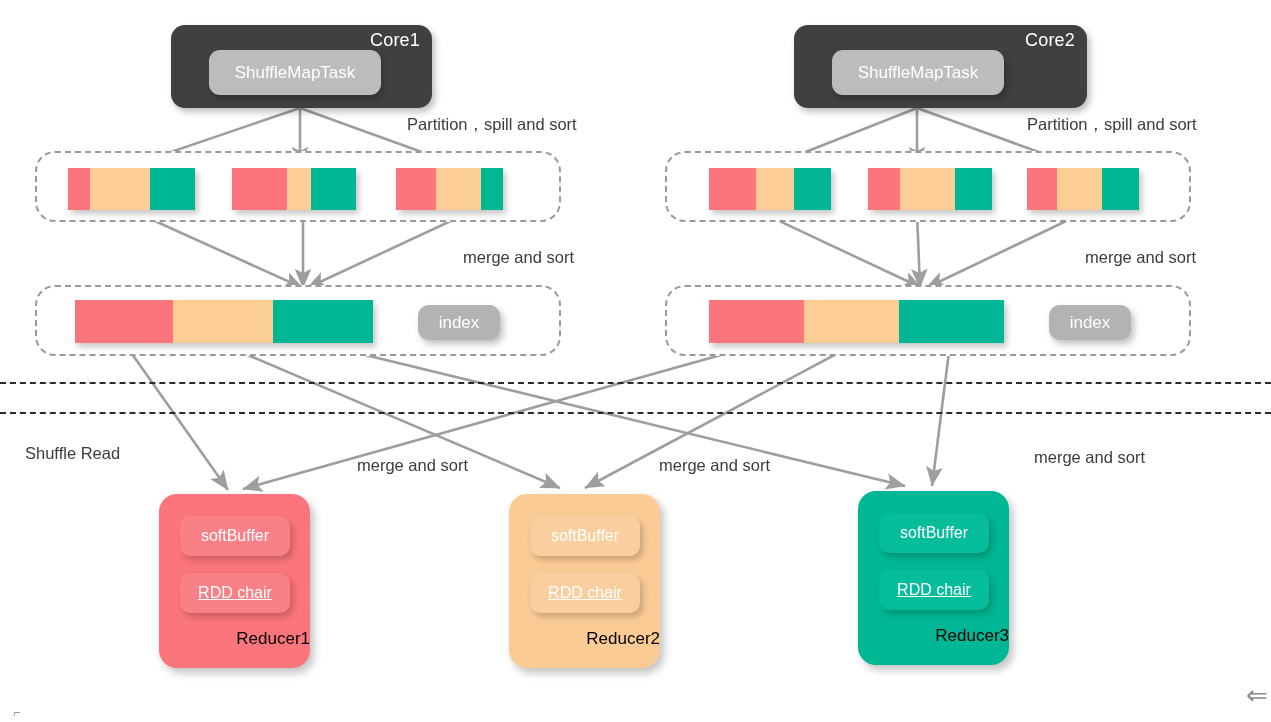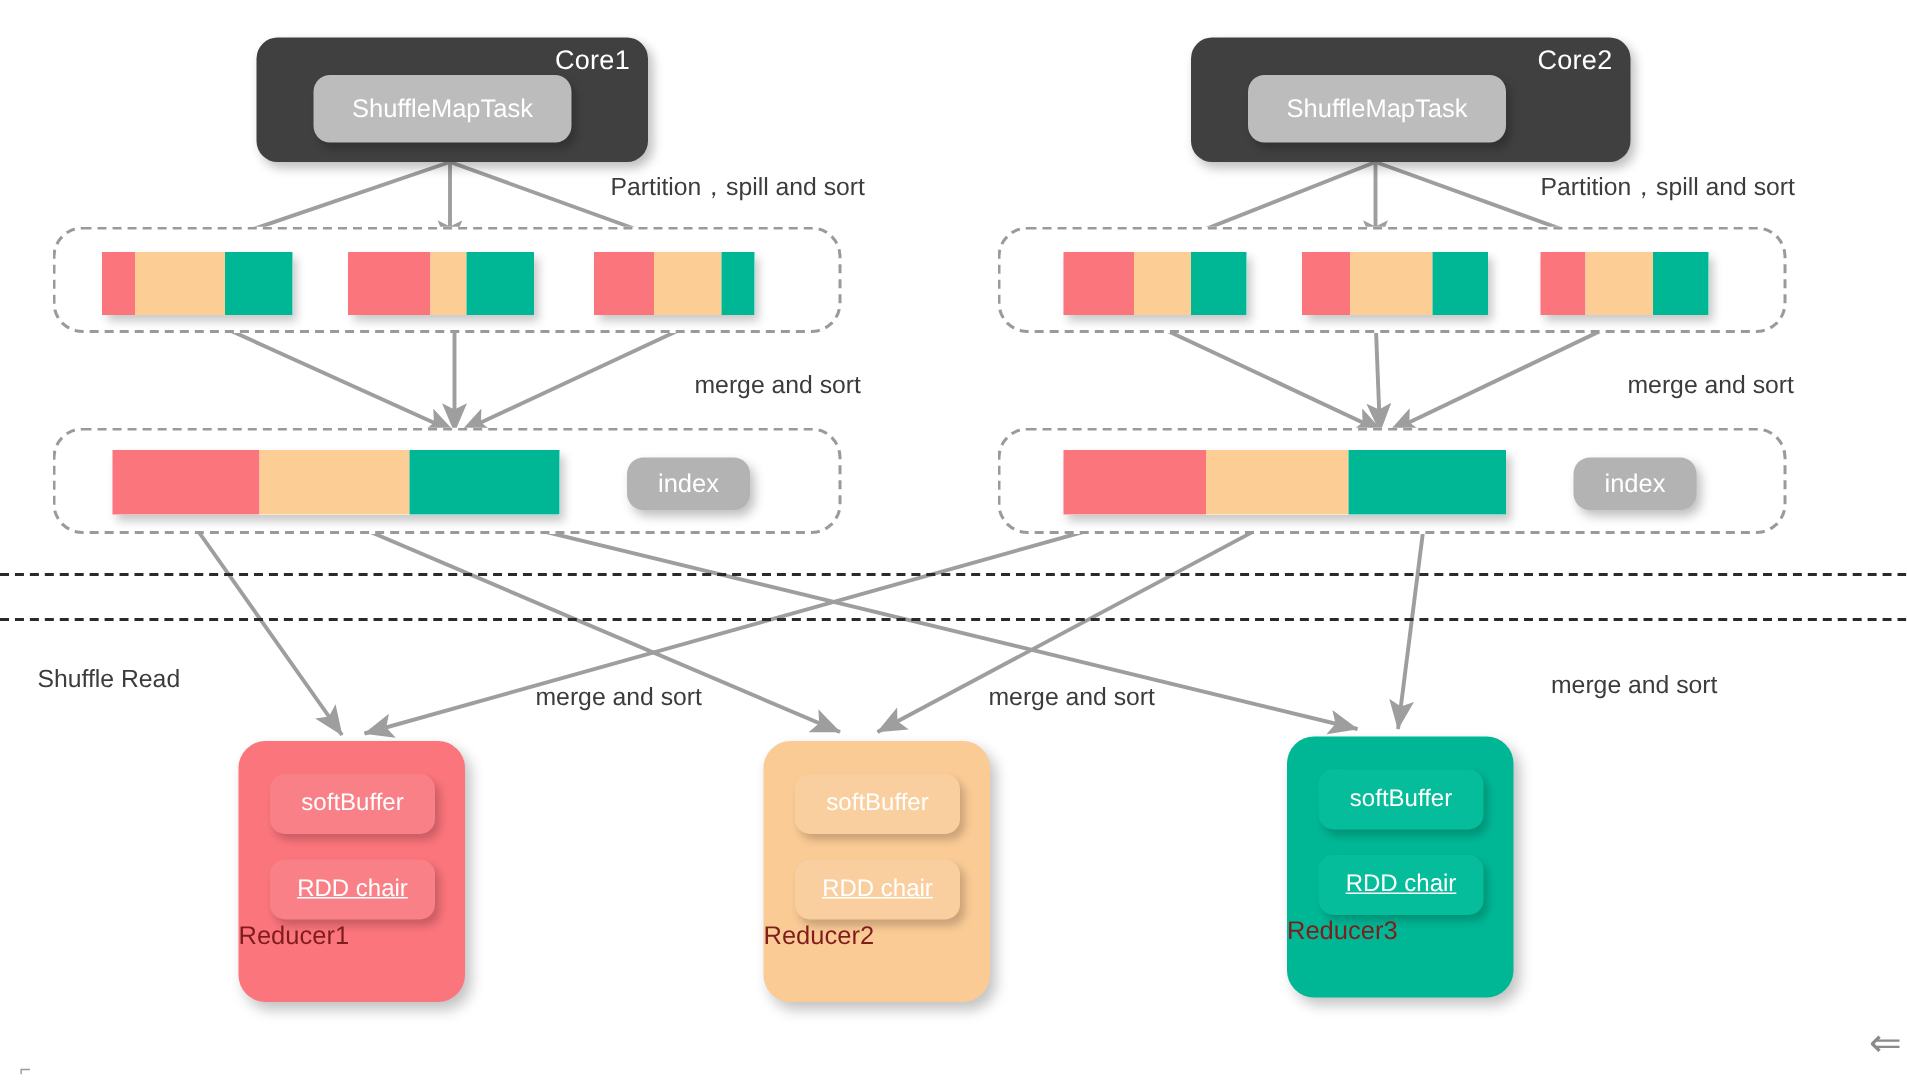--- a/index.html
+++ b/index.html
@@ -139,23 +139,23 @@
     font-size: 16px;
     box-shadow: 3px 4px 6px rgba(0,0,0,0.20);
     white-space: nowrap;
   }
   .reducer .chip.c1 { top: 22px; }
   .reducer .chip.c2 { top: 79px; text-decoration: underline; }
   .reducer .rname {
     position: absolute;
     left: 0;
     right: 0;
-    top: 120px;
-    text-align: left;
-    color: #7f1d1d;
+    top: 135px;
+    text-align: right;
+    color: #000000;
     font-size: 17px;
     white-space: nowrap;
   }
   .r-red    { background: #fb757c; }
   .r-red    .chip { background: #fa8087; }
   .r-orange { background: #fbcb96; }
   .r-orange .chip { background: #f9cf9f; }
   .r-teal   { background: #00b795; }
   .r-teal   .chip { background: #06bd9b; }
 

